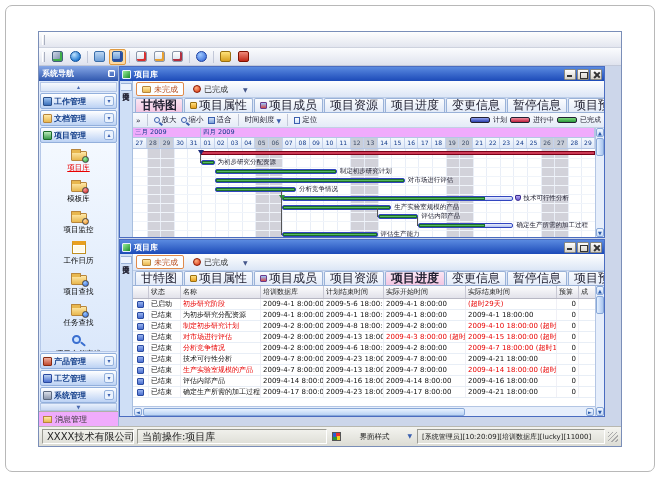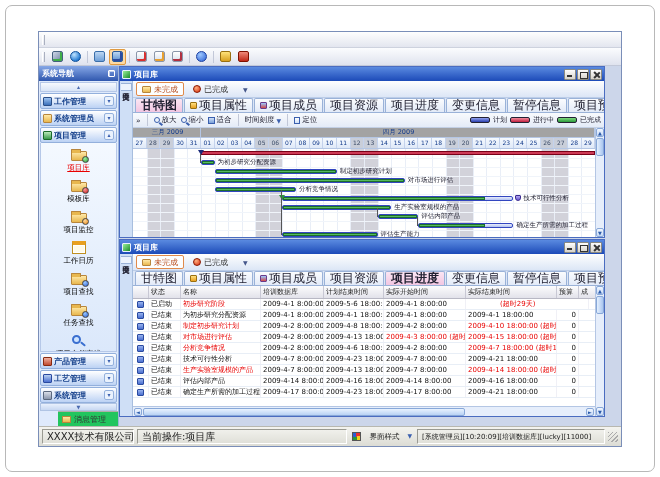--- a/index.html
+++ b/index.html
@@ -56,21 +56,21 @@
   .nicon .badge{position:absolute;right:0;bottom:-1px;width:7px;height:7px;border-radius:50%;border:1px solid #444;z-index:2;}
   .badge.green{background:radial-gradient(circle at 35% 30%,#9ef09e,#2a9a3a);}
   .badge.red{background:radial-gradient(circle at 35% 30%,#f89a9a,#c81818);}
   .badge.orange{background:radial-gradient(circle at 35% 30%,#ffd89a,#e88a18);}
   .badge.blue{background:radial-gradient(circle at 35% 30%,#9ac8ff,#2a5fd4);}
   .nicon.calendar{width:16px;}
   .nicon.calendar .cal{position:absolute;inset:1px;background:#fffbe8;border:1px solid #c09020;border-top:4px solid #e8a020;box-shadow:inset 0 0 0 1px #fff;}
   .nicon.docsearch .lens{position:absolute;left:3px;top:2px;width:9px;height:9px;border:2px solid #3a6fd0;border-radius:50%;background:#cfe4ff;}
   .nicon.docsearch .handle{position:absolute;left:11px;top:10px;width:6px;height:2px;background:#3a6fd0;transform:rotate(40deg);border-radius:1px;}
   .mini-scroll{height:8px;margin:0 1px;background:linear-gradient(#e8f0fc,#c8d8f2);border:1px solid #b0c4e4;font-size:5px;color:#4a6ab0;text-align:center;line-height:7px;flex:none;}
-  .bottom-tab{height:15px;background:#22c55e;border-top:1px solid #b0b0a8;display:flex;align-items:center;gap:3px;padding:0 4px;flex:none;margin-left:19px;}
+  .bottom-tab{height:15px;background:#f0abfc;border-top:1px solid #b0b0a8;display:flex;align-items:center;gap:3px;padding:0 4px;flex:none;}
   .bottom-tab .blabel{font-size:8px;color:#333;white-space:nowrap;}
   .msg-icon{width:9px;height:7px;background:linear-gradient(#ffe9a8,#e8b74e);border:1px solid #b8863c;}
 
   
   .mdi{flex:1;position:relative;background:#ccd6ea;min-width:0;}
   .win{position:absolute;left:0;display:flex;flex-direction:column;border:1px solid #4a6cc0;background:#f0f4fb;overflow:hidden;}
   .win-top{top:0;width:486px;height:172px;}
   .win-bottom{top:173px;width:486px;height:178px;}
   .win-title{height:14px;background:linear-gradient(#5a8ae0,#1c4ab8);display:flex;align-items:center;padding:0 2px;gap:3px;flex:none;}
   .win-icon{width:9px;height:9px;background:linear-gradient(135deg,#9af09a,#1a8a2a);border:1px solid #e8f0ff;border-radius:1px;}
@@ -108,21 +108,21 @@
   .loc-ico{width:6px;height:7px;background:linear-gradient(#fff,#cfe0f8);border:1px solid #3a5fae;flex:none;}
   .gt-chev{font-size:6px;color:#3a5fae;}
   .gt-spacer{flex:1;}
   .legend{display:flex;align-items:center;gap:3px;font-size:7px;color:#223;}
   .lchip{width:20px;height:6px;border:1px solid #223;border-radius:2px;flex:none;}
   .lchip.c0{background:linear-gradient(#8ea0f0,#2b3fae);}
   .lchip.c1{background:linear-gradient(#f08a9a,#c02040);}
   .lchip.c2{background:linear-gradient(#7ed87e,#2a9a3a);}
   .gantt-area{flex:1;display:flex;min-height:0;}
   .gantt-grid{flex:1;display:flex;flex-direction:column;min-width:0;}
-  .g-months{height:10px;display:flex;background:#a3a3a3;border-bottom:1px solid #b4c6e4;flex:none;text-align:center;}
+  .g-months{height:10px;display:flex;background:#f0abfc;border-bottom:1px solid #b4c6e4;flex:none;}
   .g-month{font-size:6.5px;color:#123a8a;border-right:1px solid #b4c6e4;padding-left:2px;white-space:nowrap;overflow:hidden;line-height:9px;}
   .g-days{height:11px;display:flex;border-bottom:1px solid #b4c6e4;flex:none;}
   .g-day{flex:1;font-size:6px;color:#123a8a;text-align:center;line-height:10px;background:linear-gradient(#f6fafe,#dfe9f8);border-right:1px solid #c4d2ec;overflow:hidden;}
   .g-day.we{background:#c9ced9;color:#3a4a66;}
   .g-plot{flex:1;position:relative;background:#fff;overflow:hidden;}
   .we-col{position:absolute;top:0;bottom:0;background:#d2d2da;}
   .v-line{position:absolute;top:0;bottom:0;width:1px;background:#e9eef7;}
   .g-row-line{position:absolute;left:0;right:0;height:1px;background:#f0f4fa;}
   .bar-plan{position:absolute;height:5px;background:linear-gradient(#e8edfc,#b0c0f0);border:1px solid #3346c0;border-radius:2px;}
   .bar-done{position:absolute;height:3px;background:linear-gradient(#7cd67c,#2f9e3f);border:1px solid #1c6e2c;}
@@ -151,21 +151,21 @@
   .hscroll{height:10px;background:#e6eefb;border-top:1px solid #b4c6e4;display:flex;align-items:center;padding:0 1px;gap:1px;flex:none;}
   .harrow{width:8px;height:8px;background:linear-gradient(#f0f6ff,#c8daf6);border:1px solid #88a8d8;border-radius:2px;font-size:5px;color:#2a5aaa;text-align:center;line-height:7px;flex:none;}
   .hthumb{width:70%;height:8px;background:linear-gradient(#e8f2fe,#b8d2f4);border:1px solid #88a8d8;border-radius:2px;}
   .htrack{flex:1;}
 
   
   .statusbar{height:20px;background:linear-gradient(#f4f4f0,#dcdcd4);border-top:1px solid #b8b8b0;display:flex;align-items:center;padding:1px 3px;gap:3px;flex:none;}
   .sb-panel{height:15px;border:1px solid;border-color:#9a9a92 #fff #fff #9a9a92;display:flex;align-items:center;padding:0 4px;font-size:10px;color:#222;white-space:nowrap;overflow:hidden;}
   .sb-company{width:92px;flex:none;}
   .sb-op{flex:1;}
-  .sb-style{display:flex;align-items:flex-start;gap:8px;font-size:7.5px;color:#222;flex:none;padding:0 2px;}
+  .sb-style{display:flex;align-items:flex-start;gap:18px;font-size:7.5px;color:#222;flex:none;padding:0 2px;}
   .style-icon{width:9px;height:9px;background:conic-gradient(#e83030 0 25%,#f0d020 0 50%,#2a9a3a 0 75%,#2a5fd4 0);border:1px solid #555;}
   .sb-session{width:188px;flex:none;font-size:7px;}
   .sb-grip{width:10px;height:10px;background:repeating-linear-gradient(135deg,#aaa 0 1px,transparent 1px 3px);flex:none;}
 </style>
 </head>
 <body>
 
 <div class="page" data-name="screenshot-page">
   <div class="frame" data-name="page-frame"></div>
   <div class="app" data-name="app-window">
@@ -221,21 +221,21 @@
         </div>
         <div class="collapse-bar" data-name="nav-collapse-button">▴</div>
         <div id="sidebar-body" style="display:flex;flex-direction:column;flex:1;min-height:0;" data-name="sidebar-body">
             <div class="group" data-name="sidebar-group-工作管理">
               <i class="gicon work" data-name="work-group-icon"></i>
               <span class="glabel" data-name="group-label">工作管理</span>
               <span class="chev" data-name="chevron-down-icon">▾</span>
             </div>
             <div class="group" data-name="sidebar-group-文档管理">
               <i class="gicon doc" data-name="doc-group-icon"></i>
-              <span class="glabel" data-name="group-label">系统管理员</span>
+              <span class="glabel" data-name="group-label">文档管理</span>
               <span class="chev" data-name="chevron-down-icon">▾</span>
             </div>
             <div class="group" data-name="sidebar-group-项目管理">
               <i class="gicon proj" data-name="proj-group-icon"></i>
               <span class="glabel" data-name="group-label">项目管理</span>
               <span class="chev" data-name="chevron-up-icon">▴</span>
             </div>
             <div class="nav-list" data-name="sidebar-item-list">
               <div class="nav-item selected" data-name="sidebar-item-项目库">
                 <span class="nicon folder" data-name="folder-icon">
@@ -613,21 +613,21 @@
                   <div class="tbl-body" id="t-body" data-name="table-body">
                       <div class="tr" data-name="table-row">
                         <div class="td" data-name="row-icon-cell" style="width: 16px;">
                           <i class="row-icon" data-name="task-row-icon"></i>
                         </div>
                         <div class="td" data-name="cell" style="width: 32px;">已启动</div>
                         <div class="td red" data-name="cell" style="width: 80px;">初步研究阶段</div>
                         <div class="td" data-name="cell" style="width: 63px;">2009-4-1 8:00:00</div>
                         <div class="td" data-name="cell" style="width: 60px;">2009-5-6 18:00:00</div>
                         <div class="td" data-name="cell" style="width: 82px;">2009-4-1 8:00:00</div>
-                        <div class="td red" data-name="cell" style="width: 91px; margin-left: 32px;">(超时29天)</div>
+                        <div class="td red" data-name="cell" style="width: 91px;">(超时29天)</div>
                         <div class="td num" data-name="budget-cell" style="width: 22px;">0</div>
                         <div class="td" data-name="cost-cell" style="width: 17px;"></div>
                       </div>
                       <div class="tr" data-name="table-row">
                         <div class="td" data-name="row-icon-cell" style="width: 16px;">
                           <i class="row-icon" data-name="task-row-icon"></i>
                         </div>
                         <div class="td" data-name="cell" style="width: 32px;">已结束</div>
                         <div class="td" data-name="cell" style="width: 80px;">为初步研究分配资源</div>
                         <div class="td" data-name="cell" style="width: 63px;">2009-4-1 8:00:00</div>

